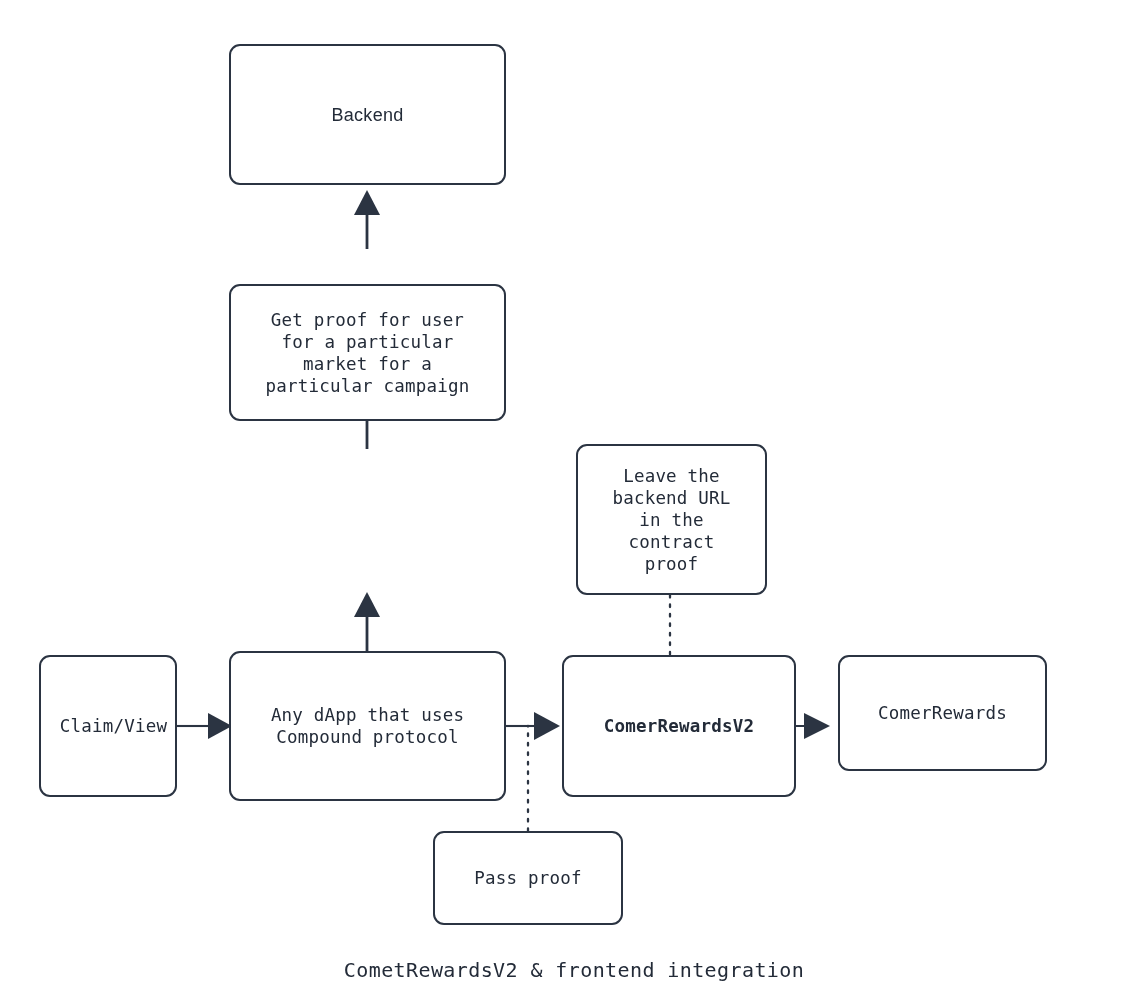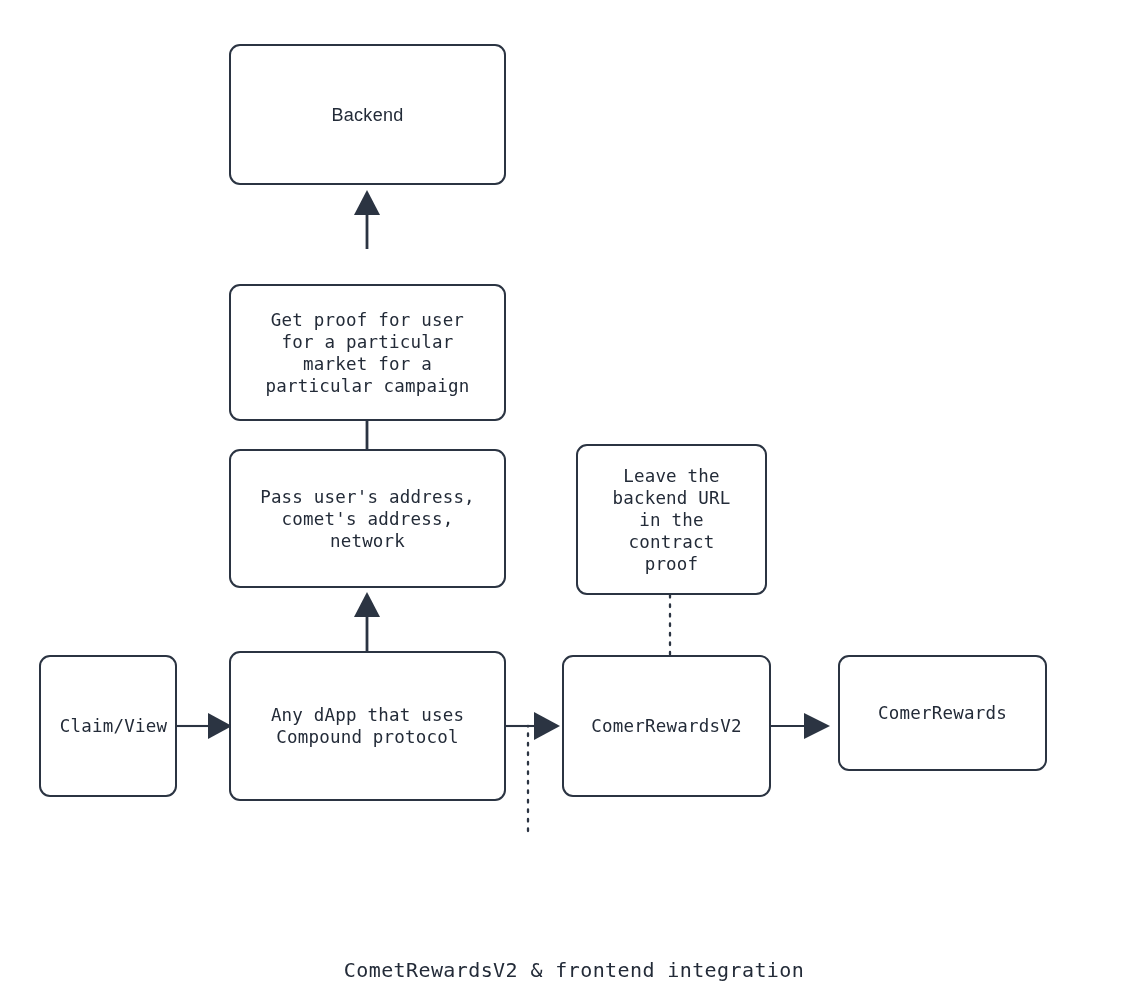--- a/index.html
+++ b/index.html
@@ -118,47 +118,45 @@
     <span class="label">Backend</span>
   </div>
 
   <div class="node" style="left:229px; top:252px; width:277px; height:137px;margin-top:32px;">
     <span class="label">Get proof for user
 for a particular
 market for a
 particular campaign</span>
   </div>
 
-  <div class="node" style="left:229px; top:449px; width:277px; height:139px;">
-    <span class="label">Pass user's address,
-comet's address,
-network</span>
-  </div>
 
   <div class="node" style="left:576px; top:444px; width:191px; height:151px;">
     <span class="label">Leave the
 backend URL
 in the
 contract
 proof</span>
   </div>
 
   <div class="node" style="left:39px; top:655px; width:138px; height:142px;padding-left:11px;">
     <span class="label">Claim/View</span>
   </div>
 
   <div class="node" style="left:229px; top:651px; width:277px; height:150px;align-items:center;">
     <span class="label">Any dApp that uses
 Compound protocol</span>
   </div>
 
-  <div class="node" style="left:562px; top:655px; width:209px; height:142px;">
+  <div class="node" style="left:562px; top:655px; width:234px; height:142px;font-weight:bold;">
     <span class="label">ComerRewardsV2</span>
   </div>
 
   <div class="node" style="left:838px; top:655px; width:209px; height:116px;">
     <span class="label">ComerRewards</span>
   </div>
 
+  <div class="node" style="left:433px; top:831px; width:190px; height:94px;">
+    <span class="label">Pass proof</span>
+  </div>
 
   <div id="caption">CometRewardsV2 &amp; frontend integration</div>
 
 </div>
 
 </body></html>

